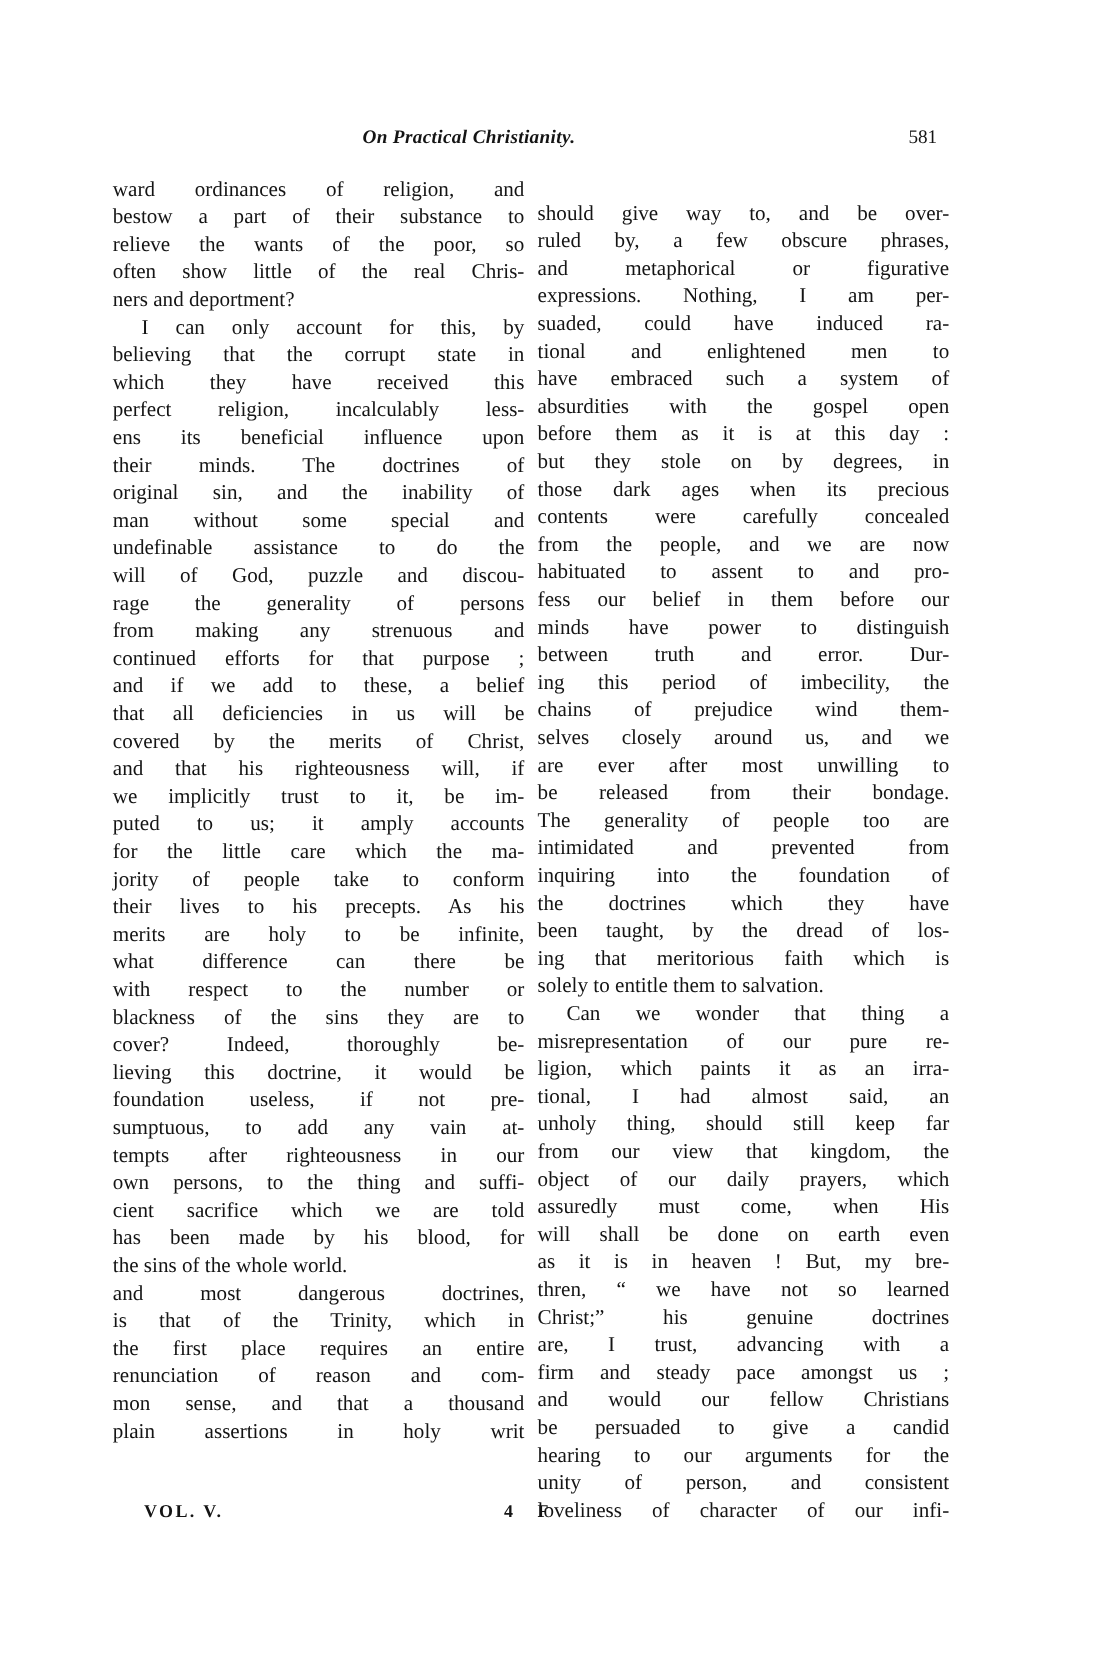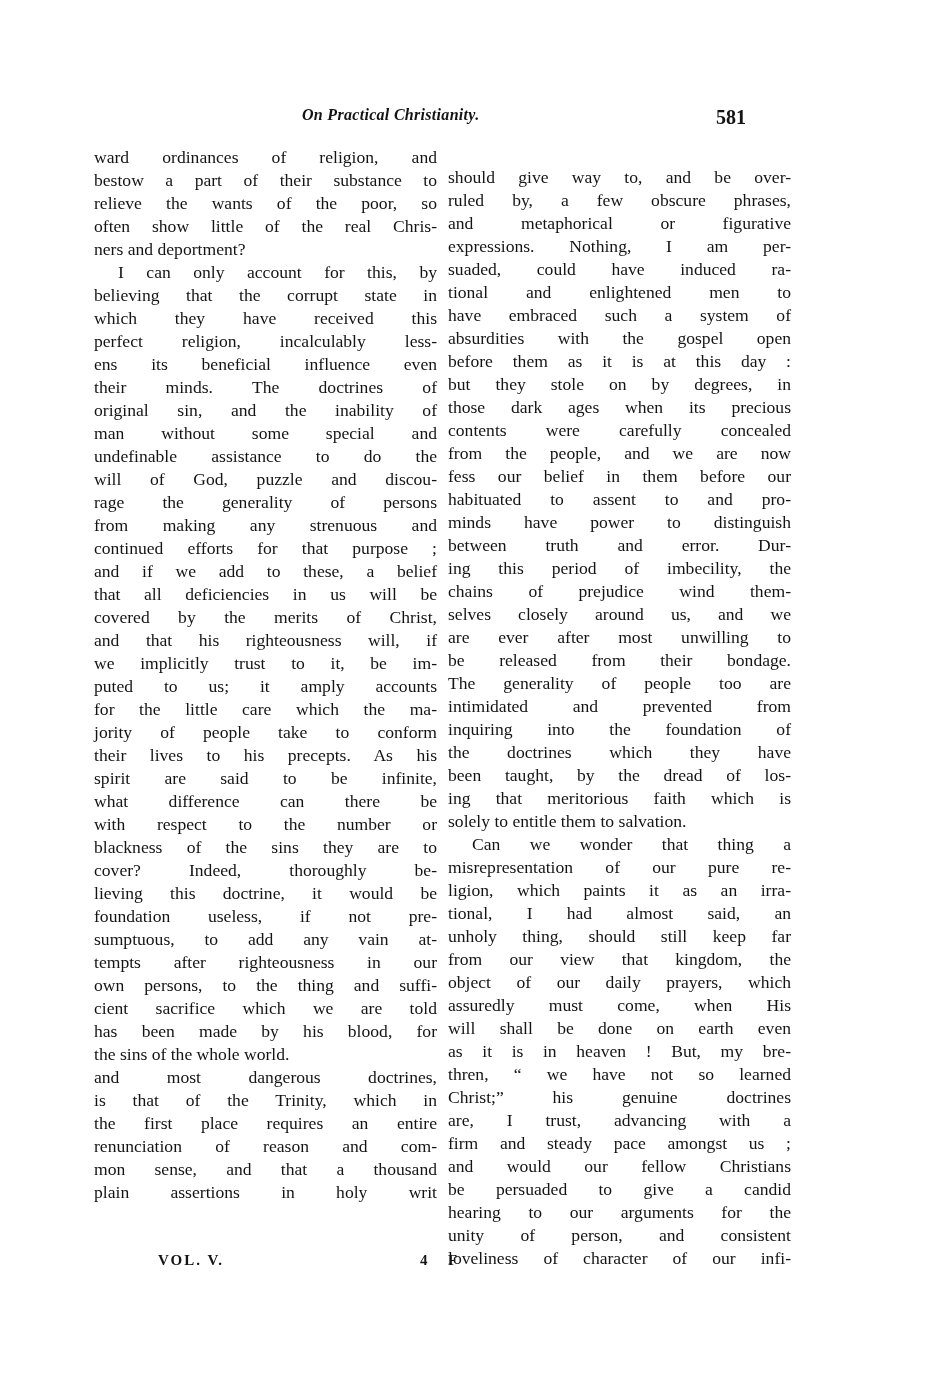--- a/index.html
+++ b/index.html
@@ -16,43 +16,43 @@
   }
   .running-head {
     position: absolute; top: 106px; left: 0; width: 928px; height: 30px;
   }
   .running-title {
     position: absolute; left: 302px; top: 0;
     font-style: italic; font-weight: bold;
     font-size: 16px; letter-spacing: 0.3px;
   }
   .page-number {
-    position: absolute; left: 716px; top: 0;
-    font-size: 20px; font-weight: bold;
+    position: absolute; left: 757px; top: 0;
+    font-size: 16px; font-weight: normal;
   }
   .column {
     position: absolute; top: 146px; width: 343px;
   }
   .col-left { left: 94px; }
   .col-right { left: 448px; margin-top: 20px; }
   .line {
     height: 23px; line-height: 23px;
     font-size: 17.6px;
     white-space: nowrap;
     text-align: justify;
     text-align-last: justify;
     overflow: visible;
   }
   .line.last { text-align-last: left; }
   .line.indent { padding-left: 24px; }
   .footer {
     position: absolute; top: 1252px; left: 0; width: 928px; height: 24px;
     font-weight: bold; font-size: 15px;
   }
-  .vol { position: absolute; left: 120px; top: 0; letter-spacing: 2px; margin-left: 38px; }
+  .vol { position: absolute; left: 120px; top: 0; letter-spacing: 2px; }
   .sig { position: absolute; left: 420px; top: 0; }
   .sig2 { position: absolute; left: 448px; top: 0; }
 </style>
 </head>
 <body>
 
 <div class="page">
 
   <div class="running-head">
     <span class="running-title">On Practical Christianity.</span>
@@ -62,39 +62,39 @@
   <div class="column col-left" id="col-left">
       <div class="line">ward ordinances of religion, and</div>
       <div class="line">bestow a part of their substance to</div>
       <div class="line">relieve the wants of the poor, so</div>
       <div class="line">often show little of the real Chris-</div>
       <div class="line last">ners and deportment?</div>
       <div class="line indent">I can only account for this, by</div>
       <div class="line">believing that the corrupt state in</div>
       <div class="line">which they have received this</div>
       <div class="line">perfect religion, incalculably less-</div>
-      <div class="line">ens its beneficial influence even</div>
+      <div class="line">ens its beneficial influence upon</div>
       <div class="line">their minds. The doctrines of</div>
       <div class="line">original sin, and the inability of</div>
       <div class="line">man without some special and</div>
       <div class="line">undefinable assistance to do the</div>
       <div class="line">will of God, puzzle and discou-</div>
       <div class="line">rage the generality of persons</div>
       <div class="line">from making any strenuous and</div>
       <div class="line">continued efforts for that purpose ;</div>
       <div class="line">and if we add to these, a belief</div>
       <div class="line">that all deficiencies in us will be</div>
       <div class="line">covered by the merits of Christ,</div>
       <div class="line">and that his righteousness will, if</div>
       <div class="line">we implicitly trust to it, be im-</div>
       <div class="line">puted to us; it amply accounts</div>
       <div class="line">for the little care which the ma-</div>
       <div class="line">jority of people take to conform</div>
       <div class="line">their lives to his precepts. As his</div>
-      <div class="line">spirit are said to be infinite,</div>
+      <div class="line">merits are holy to be infinite,</div>
       <div class="line">what difference can there be</div>
       <div class="line">with respect to the number or</div>
       <div class="line">blackness of the sins they are to</div>
       <div class="line">cover? Indeed, thoroughly be-</div>
       <div class="line">lieving this doctrine, it would be</div>
       <div class="line">foundation useless, if not pre-</div>
       <div class="line">sumptuous, to add any vain at-</div>
       <div class="line">tempts after righteousness in our</div>
       <div class="line">own persons, to the thing and suffi-</div>
       <div class="line">cient sacrifice which we are told</div>
@@ -114,22 +114,22 @@
       <div class="line">expressions. Nothing, I am per-</div>
       <div class="line">suaded, could have induced ra-</div>
       <div class="line">tional and enlightened men to</div>
       <div class="line">have embraced such a system of</div>
       <div class="line">absurdities with the gospel open</div>
       <div class="line">before them as it is at this day :</div>
       <div class="line">but they stole on by degrees, in</div>
       <div class="line">those dark ages when its precious</div>
       <div class="line">contents were carefully concealed</div>
       <div class="line">from the people, and we are now</div>
+      <div class="line">habituated to assent to and pro-</div>
       <div class="line">fess our belief in them before our</div>
-      <div class="line">habituated to assent to and pro-</div>
       <div class="line">minds have power to distinguish</div>
       <div class="line">between truth and error. Dur-</div>
       <div class="line">ing this period of imbecility, the</div>
       <div class="line">chains of prejudice wind them-</div>
       <div class="line">selves closely around us, and we</div>
       <div class="line">are ever after most unwilling to</div>
       <div class="line">be released from their bondage.</div>
       <div class="line">The generality of people too are</div>
       <div class="line">intimidated and prevented from</div>
       <div class="line">inquiring into the foundation of</div>

